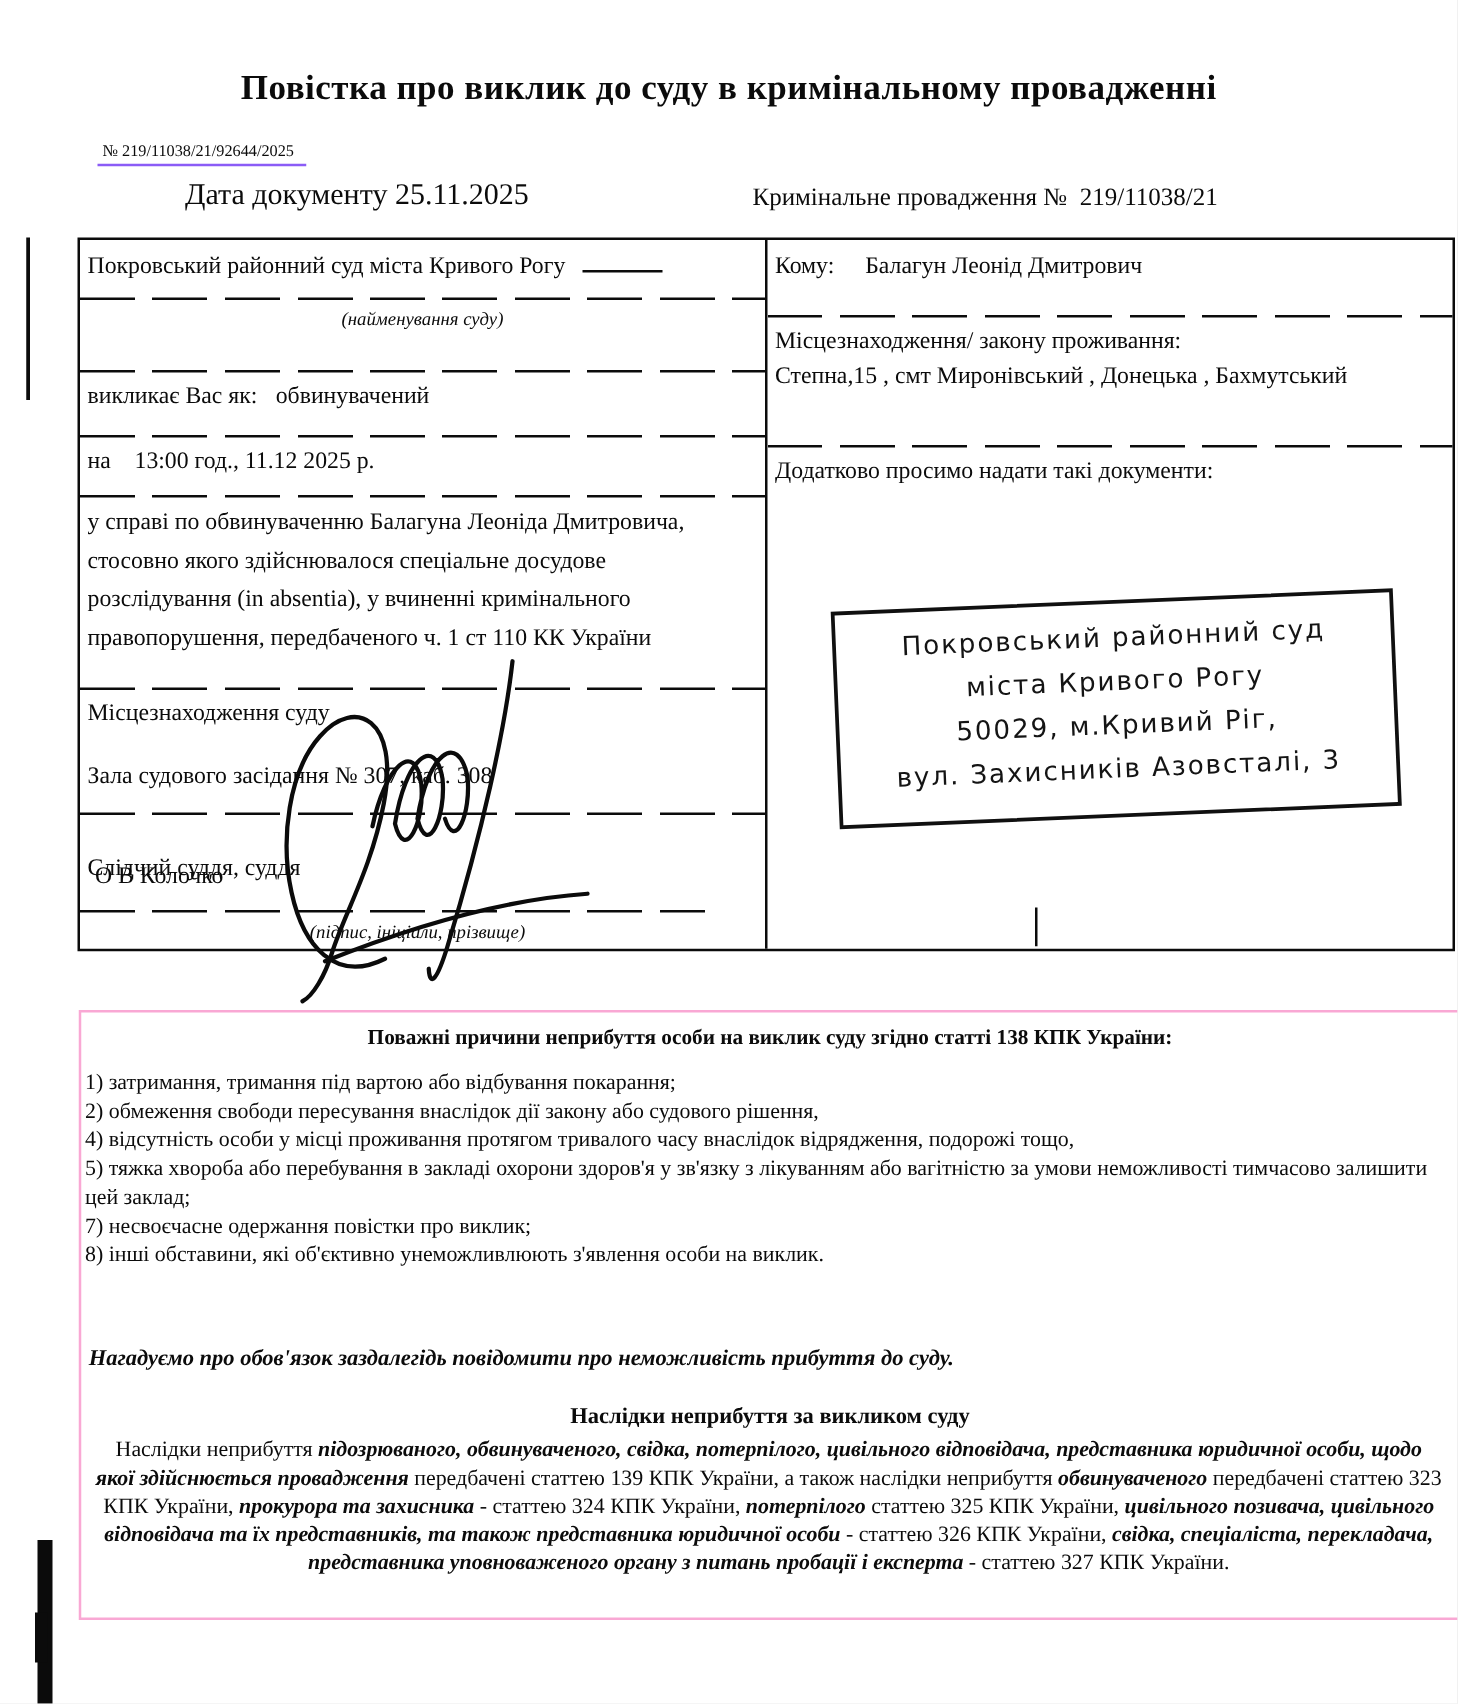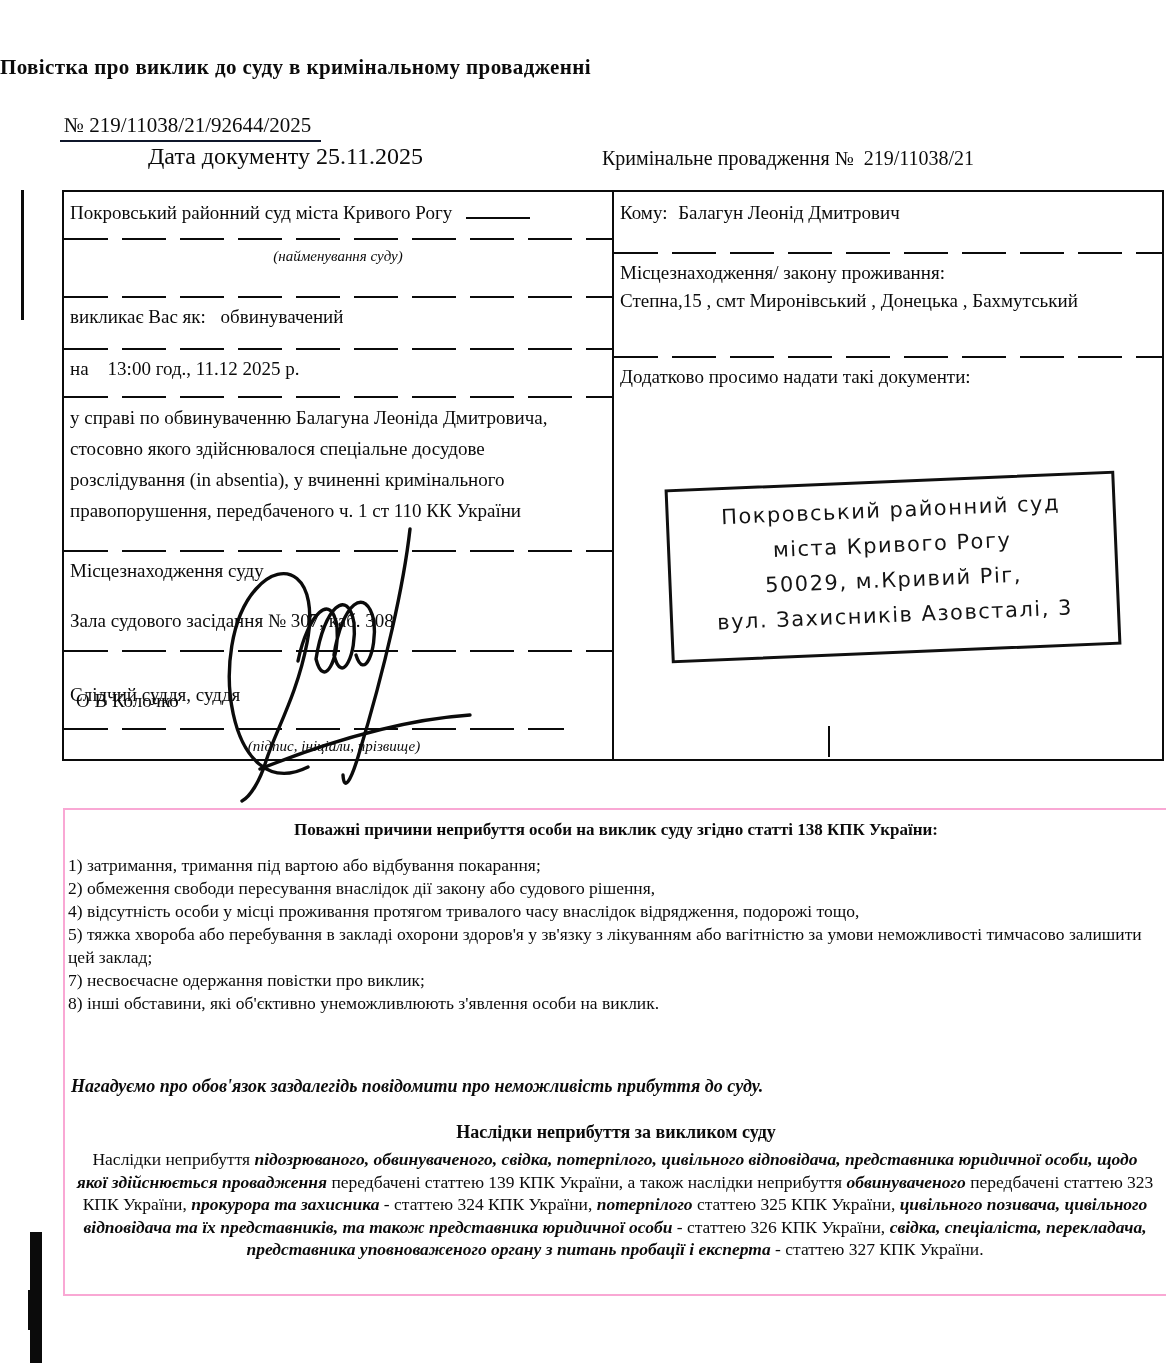--- a/index.html
+++ b/index.html
@@ -2,22 +2,22 @@
 <html><head>
 <meta charset="utf-8">
 <style>
   html,body{margin:0;padding:0;background:#e8e8e8;}
   .page{
     position:relative;width:1166px;height:1363px;background:#ffffff;
     font-family:"Liberation Serif", serif;color:#0b0b0b;overflow:hidden;
     margin:0 auto;
   }
   .abs{position:absolute;}
-  .doc-title{top:55px;left:0;width:100%;font-size:21px;font-weight:bold;letter-spacing:.4px;}
-  .doc-number{top:113px;left:60px;font-size:21px;border-bottom:2px solid #0f172a;padding:0 10px 2px 4px;}
+  .doc-title{top:55px;left:0;width:100%;text-align:center;font-size:28px;font-weight:bold;letter-spacing:.4px;}
+  .doc-number{top:113px;left:78px;font-size:13px;border-bottom:2px solid #8b5cf6;padding:0 10px 2px 4px;}
   .doc-date{top:143px;left:148px;font-size:24px;}
   .proceeding{top:147px;left:602px;font-size:20px;white-space:pre;}
 
   .main-table{top:190px;left:62px;width:1098px;height:567px;border:2px solid #0b0b0b;}
   .col-divider{position:absolute;left:548px;top:0;width:2px;height:100%;background:#0b0b0b;}
   .cell{position:absolute;font-size:19px;line-height:25px;}
   .dash-line{position:absolute;height:2px;background:repeating-linear-gradient(90deg,#0b0b0b 0 44px,transparent 44px 58px);}
   .caption{font-style:italic;font-size:15px;text-align:center;}
   .fill-line{display:inline-block;width:64px;border-bottom:2px solid #0b0b0b;height:14px;margin-left:14px;}
   .para{width:520px;line-height:31px;}
@@ -79,21 +79,21 @@
     <div class="cell" style="top:416px;left:6px;">Зала судового засідання № 307, каб. 308</div>
     <div class="dash-line" style="top:458px;left:0;width:548px;"></div>
 
     <div class="cell" style="top:490px;left:6px;">Слідчий суддя, суддя</div>
     <div class="cell" style="top:496px;left:12px;">О В Колочко</div>
     <div class="dash-line" style="top:536px;left:0;width:500px;"></div>
     <div class="cell caption" style="top:542px;left:60px;width:420px;">(підпис, ініціали, прізвище)</div>
 
     <div class="cell" style="top:8px;left:556px;width:536px;">
       <span>Кому:</span>
-      <span style="margin-left:6px;">Балагун Леонід Дмитрович</span>
+      <span style="margin-left:20px;">Балагун Леонід Дмитрович</span>
     </div>
     <div class="dash-line" style="top:60px;left:550px;width:548px;"></div>
 
     <div class="cell" style="top:68px;left:556px;width:540px;">Місцезнаходження/ закону проживання:</div>
     <div class="cell" style="top:96px;left:556px;width:540px;">Степна,15  ,  смт Миронівський ,  Донецька ,  Бахмутський</div>
     <div class="dash-line" style="top:164px;left:550px;width:548px;"></div>
 
     <div class="cell" style="top:172px;left:556px;width:540px;">Додатково просимо надати такі документи:</div>
 
     <div class="stamp">

